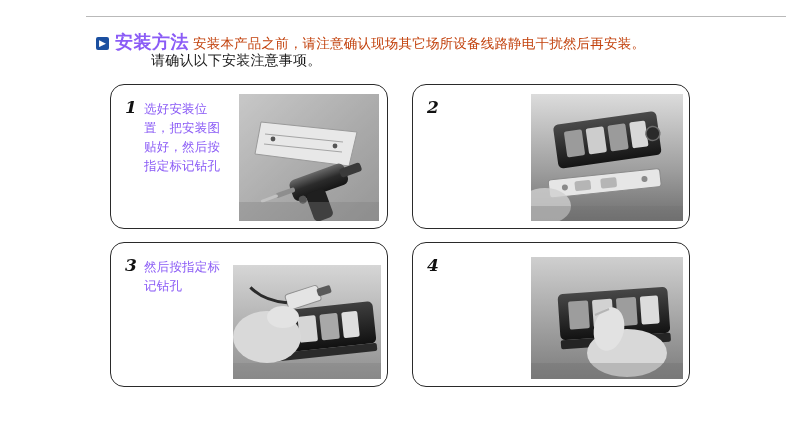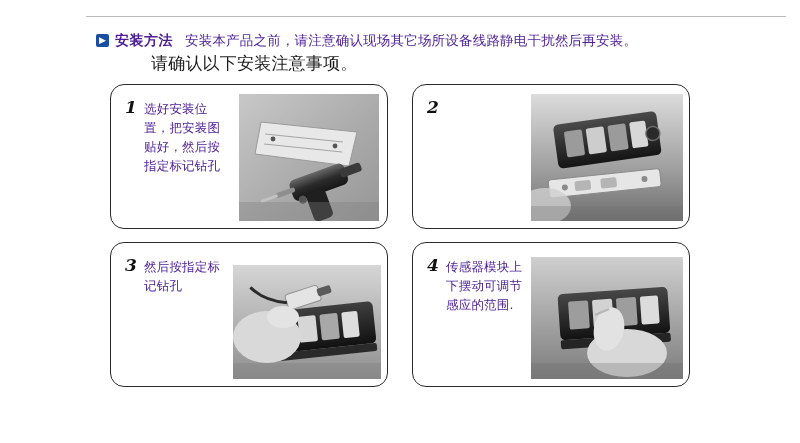--- a/index.html
+++ b/index.html
@@ -45,37 +45,37 @@
     color: #ffffff;
     font-size: 9px;
     line-height: 13px;
     text-align: center;
     border-radius: 2px;
     vertical-align: 2px;
     margin-right: 6px;
     font-family: "DejaVu Sans", sans-serif;
   }
   .heading-title {
-    font-size: 14px;
+    font-size: 18px;
     font-weight: bold;
-    color: #4c1d95;
+    color: #8b5cf6;
     letter-spacing: 0.5px;
   }
   .heading-text {
     display: inline;
     font-size: 13.5px;
-    color: #4c1d95;
-    margin-left: 12px;
+    color: #c2410c;
+    margin-left: 4px;
     letter-spacing: 0.2px;
   }
   .heading-text-2 {
     position: absolute;
     left: 151px;
     top: 52px;
-    font-size: 17px;
+    font-size: 14px;
     color: #1a1a1a;
     letter-spacing: 0.2px;
   }
 
   
   .card {
     position: absolute;
     border: 1px solid #2a2a2a;
     border-radius: 14px;
     background: #ffffff;
@@ -96,21 +96,21 @@
     font-size: 17px;
     color: #111111;
   }
   .step-text {
     position: absolute;
     left: 33px;
     top: 14px;
     width: 85px;
     font-size: 12.5px;
     line-height: 19px;
-    color: #4c1d95;
+    color: #8b5cf6;
     letter-spacing: 0.2px;
   }
   .photo {
     position: absolute;
     left: 128px;
     top: 9px;
     width: 140px;
     height: 127px;
     overflow: hidden;
     background: #b0b0b0;
@@ -249,21 +249,20 @@
 
         <ellipse cx="34" cy="72" rx="34" ry="26" fill="#d9d9d9"></ellipse>
         <ellipse cx="50" cy="52" rx="16" ry="11" fill="#e3e3e3"></ellipse>
         <rect x="0" y="98" width="148" height="16" fill="#7a7a7a" opacity="0.3"></rect>
       </svg>
     </div>
   </div>
 
   <div class="card card-4">
     <div class="step-num">4</div>
-    <div class="step-text">传感器模块上下摆动可调节感应的范围.</div>
     <div class="photo">
       <svg viewBox="0 0 152 122" preserveAspectRatio="none">
         <defs>
           <linearGradient id="g4" x1="0" y1="0" x2="0" y2="1">
             <stop offset="0%" stop-color="#cfcfcf"></stop>
             <stop offset="100%" stop-color="#7d7d7d"></stop>
           </linearGradient>
           <linearGradient id="devg4" x1="0" y1="0" x2="0" y2="1">
             <stop offset="0%" stop-color="#474747"></stop>
             <stop offset="100%" stop-color="#121212"></stop>

